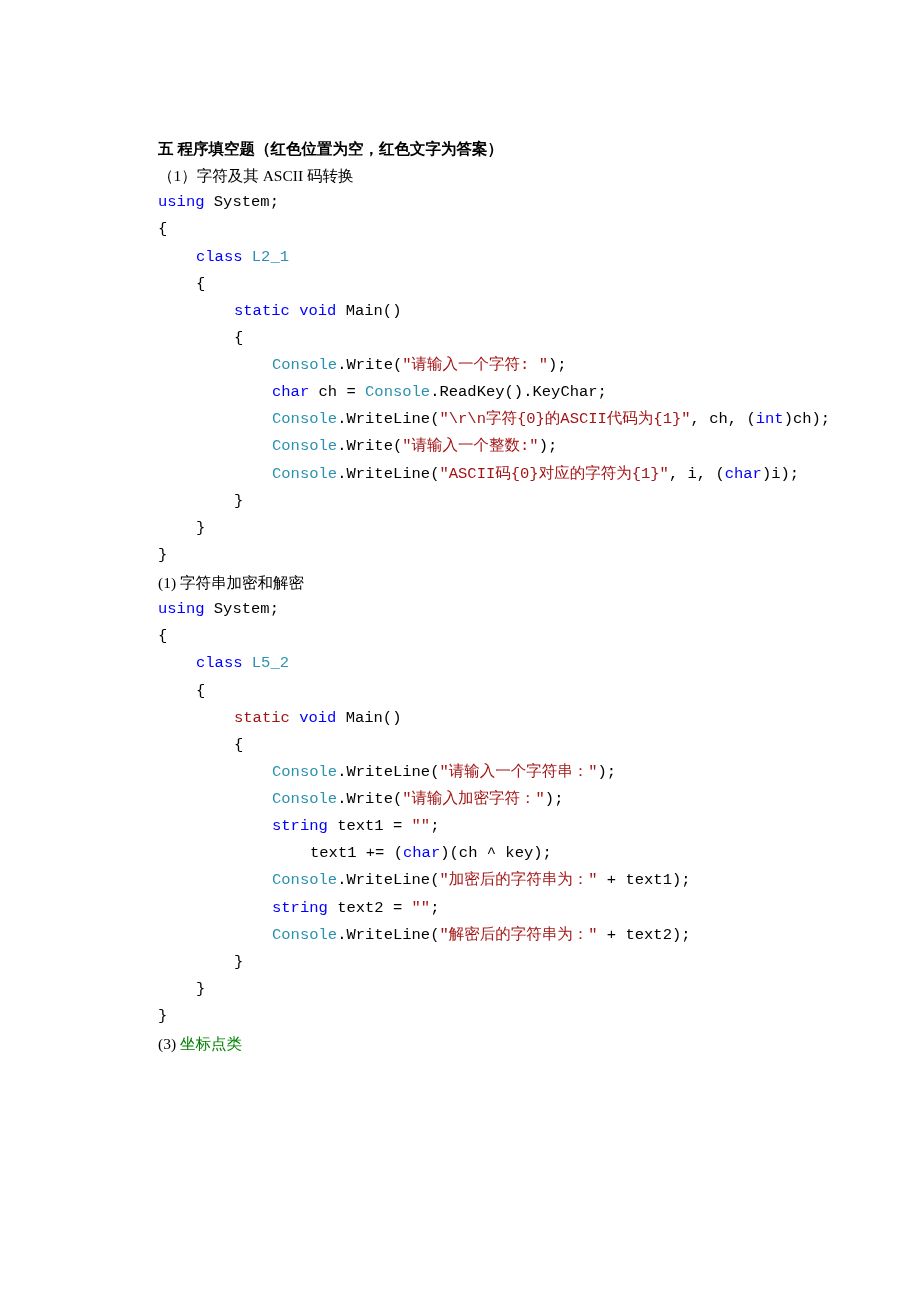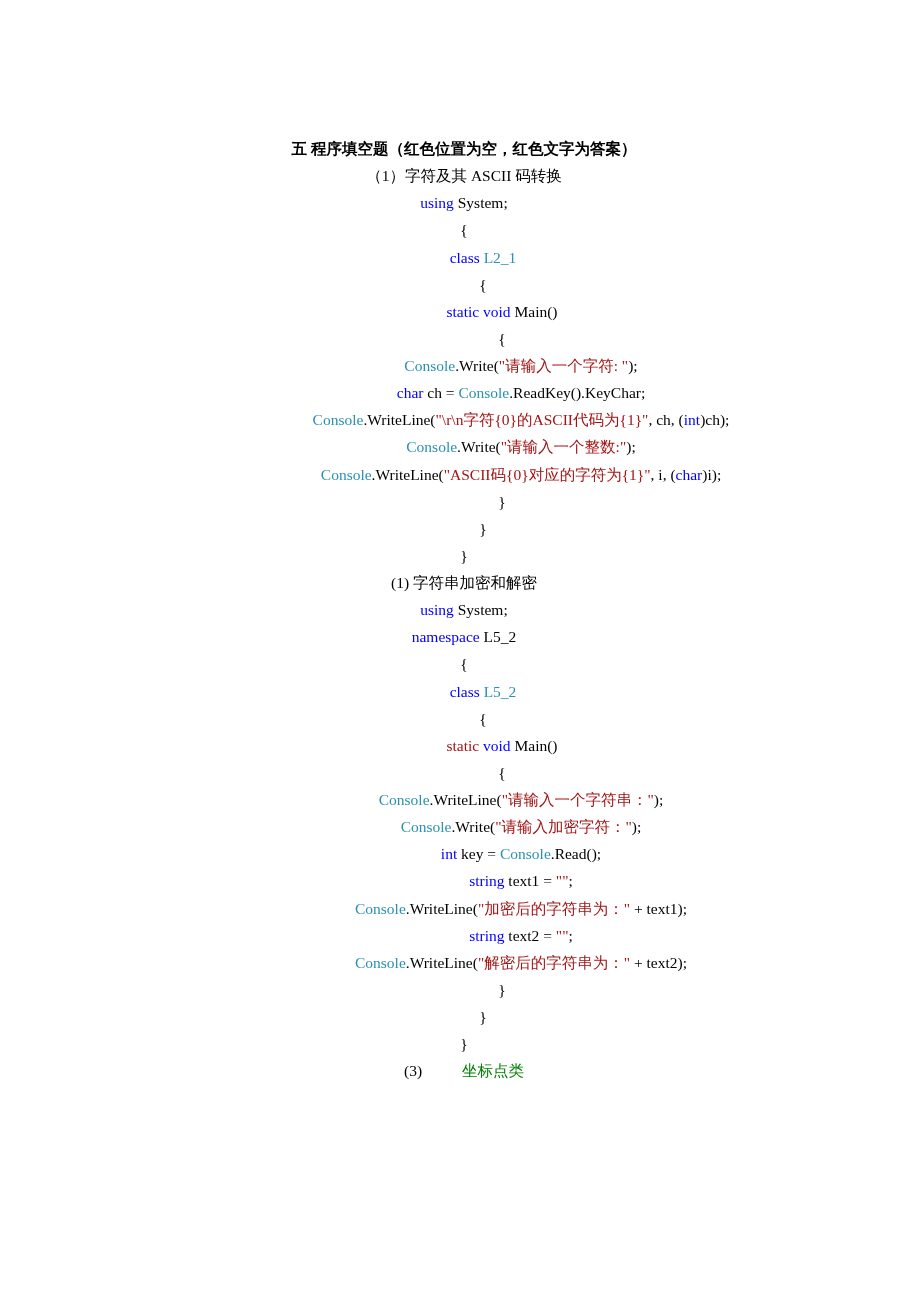--- a/index.html
+++ b/index.html
@@ -10,26 +10,26 @@
     line-height: 1.75;
     color: #000;
   }
   .page {
     width: 920px;
     min-height: 1302px;
     padding: 135px 150px 60px 158px;
     box-sizing: border-box;
   }
   .section-title { font-weight: bold; margin-bottom: 20px; }
-  .para { margin: 0; text-align: center; }
+  .para { margin: 0; }
   .kw-blue   { color: #0000ff; }
   .kw-teal   { color: #2b91af; }
   .kw-red    { color: #a31515; }
-  .cmt-green { color: #008000; margin-left: 36px; }
-  .code-line { white-space: pre; font-family: Liberation Serif, serif; }
+  .cmt-green { color: #008000; }
+  .code-line { white-space: pre; font-family: Liberation Mono, monospace; }
   .indent-1 { padding-left: 38px; }
   .indent-2 { padding-left: 76px; }
   .indent-3 { padding-left: 114px; }
   .indent-4 { padding-left: 152px; }
 </style>
 </head>
 <body>
 
 <div class="page">
 
@@ -48,30 +48,29 @@
   <p class="para code-line indent-3"><span class="kw-teal">Console</span><span>.</span><span>WriteLine(</span><span class="kw-red">"\r\n字符{0}的ASCII代码为{1}"</span><span>, ch, (</span><span class="kw-blue">int</span><span>)ch);</span></p>
   <p class="para code-line indent-3"><span class="kw-teal">Console</span><span>.</span><span>Write(</span><span class="kw-red">"请输入一个整数:"</span><span>);</span></p>
   <p class="para code-line indent-3"><span class="kw-teal">Console</span><span>.</span><span>WriteLine(</span><span class="kw-red">"ASCII码{0}对应的字符为{1}"</span><span>, i, (</span><span class="kw-blue">char</span><span>)i);</span></p>
   <p class="para code-line indent-2"><span>}</span></p>
   <p class="para code-line indent-1"><span>}</span></p>
   <p class="para code-line"><span>}</span></p>
 
   <p class="para">(1) 字符串加密和解密</p>
 
   <p class="para code-line"><span class="kw-blue">using</span><span> System;</span></p>
-  <p class="para code-line"><span class="kw-blue">namespace</span><span> L5_2</span></p>
   <p class="para code-line"><span>{</span></p>
   <p class="para code-line indent-1"><span class="kw-blue">class </span><span class="kw-teal">L5_2</span></p>
   <p class="para code-line indent-1"><span>{</span></p>
   <p class="para code-line indent-2"><span class="kw-red">static </span><span class="kw-blue">void </span><span>Main()</span></p>
   <p class="para code-line indent-2"><span>{</span></p>
   <p class="para code-line indent-3"><span class="kw-teal">Console</span><span>.</span><span>WriteLine(</span><span class="kw-red">"请输入一个字符串："</span><span>);</span></p>
   <p class="para code-line indent-3"><span class="kw-teal">Console</span><span>.</span><span>Write(</span><span class="kw-red">"请输入加密字符："</span><span>);</span></p>
-  <p class="para code-line indent-3"><span class="kw-blue">int </span><span>key = </span><span class="kw-teal">Console</span><span>.Read();</span></p>
   <p class="para code-line indent-3"><span class="kw-blue">string </span><span>text1 = </span><span class="kw-red">""</span><span>;</span></p>
+  <p class="para code-line indent-4"><span>text1 += (</span><span class="kw-blue">char</span><span>)(ch ^ key);</span></p>
   <p class="para code-line indent-3"><span class="kw-teal">Console</span><span>.</span><span>WriteLine(</span><span class="kw-red">"加密后的字符串为："</span><span> + text1);</span></p>
   <p class="para code-line indent-3"><span class="kw-blue">string </span><span>text2 = </span><span class="kw-red">""</span><span>;</span></p>
   <p class="para code-line indent-3"><span class="kw-teal">Console</span><span>.</span><span>WriteLine(</span><span class="kw-red">"解密后的字符串为："</span><span> + text2);</span></p>
   <p class="para code-line indent-2"><span>}</span></p>
   <p class="para code-line indent-1"><span>}</span></p>
   <p class="para code-line"><span>}</span></p>
 
   <p class="para"><span>(3) </span><span class="cmt-green">坐标点类</span></p>
 
 </div>

